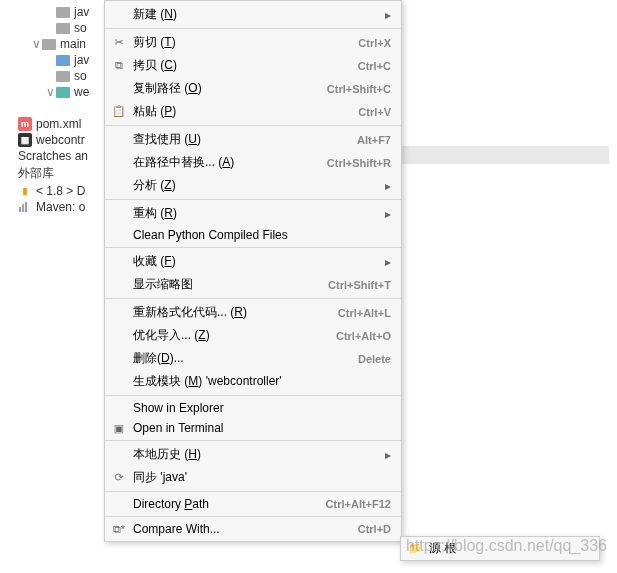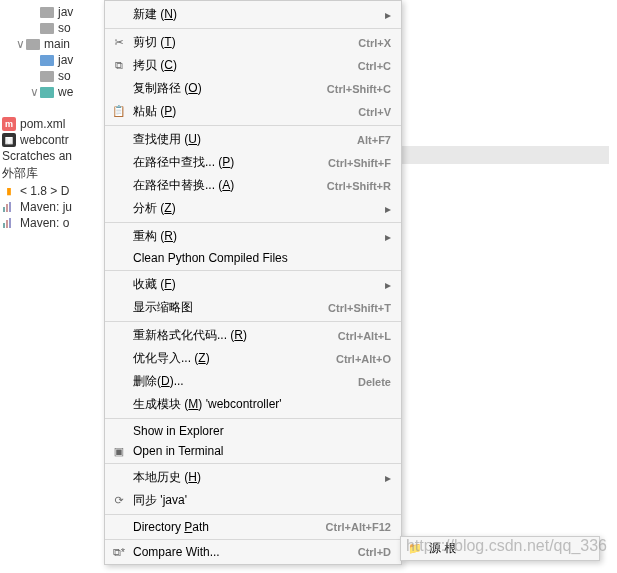--- a/index.html
+++ b/index.html
@@ -1,18 +1,18 @@
 <!DOCTYPE html>
 <html><head>
 <meta charset="utf-8">
 <style>
 * { margin: 0; padding: 0; box-sizing: border-box; font-family: "Microsoft YaHei", "Segoe UI", sans-serif; font-size: 12px; }
 body { background: #fff; width: 617px; height: 573px; overflow: hidden; position: relative; }
 .container { display: flex; height: 100%; }
-.tree { width: 119px; padding: 4px 0; color: #333; }
+.tree { width: 119px; padding: 4px 16px; color: #333; }
 .tree-item { display: flex; align-items: center; padding: 1px 2px; white-space: nowrap; }
 .tree-indent1 { padding-left: 16px; }
 .tree-indent2 { padding-left: 30px; }
 .folder { width: 14px; height: 11px; background: #a8a8a8; border-radius: 1px; margin-right: 4px; display: inline-block; }
 .folder.blue { background: #6aa0d8; }
 .folder.teal { background: #5ab8b0; }
 .arrow { width: 8px; display: inline-block; text-align: center; color: #888; margin-right: 2px; }
 .ficon { width: 14px; height: 14px; display: inline-flex; align-items: center; justify-content: center; margin-right: 4px; font-size: 9px; font-weight: bold; }
 .ficon.m { background: #e66; color: #fff; border-radius: 2px; }
 .ficon.web { background: #333; color: #fff; border-radius: 2px; }
@@ -88,30 +88,20 @@
         <span>&lt; 1.8 &gt; D</span>
       </div>
     <div class="tree-item">
         <span class="ficon mvn bars">
           <svg viewBox="0 0 12 10">
             <rect x="0" y="5" width="2" height="5" fill="#7aa"></rect>
             <rect x="3" y="2" width="2" height="8" fill="#c99"></rect>
             <rect x="6" y="0" width="2" height="10" fill="#99c"></rect>
           </svg>
         </span>
-        <span>Maven: ju</span>
-      </div>
-    <div class="tree-item">
-        <span class="ficon mvn bars">
-          <svg viewBox="0 0 12 10">
-            <rect x="0" y="5" width="2" height="5" fill="#7aa"></rect>
-            <rect x="3" y="2" width="2" height="8" fill="#c99"></rect>
-            <rect x="6" y="0" width="2" height="10" fill="#99c"></rect>
-          </svg>
-        </span>
         <span>Maven: o</span>
       </div>
   </div>
 
   <div class="code">
     <div><span class="tag">ersion</span>&gt;<span class="val">4.0.0</span>&lt;/<span class="tag">modelVersion</span>&gt;</div>
     <div style="height:14px"></div>
     <div><span class="tag">d</span>&gt;<span class="val">com.aming_project</span>&lt;/<span class="tag">groupId</span>&gt;</div>
     <div><span class="tag">ctId</span>&gt;<span class="val">webcontroller</span>&lt;/<span class="tag">artifactId</span>&gt;</div>
     <div><span class="tag">n</span>&gt;<span class="val">1.0-SNAPSHOT</span>&lt;/<span class="tag">version</span>&gt;</div>
@@ -165,24 +155,20 @@
       <span class="menu-icon">📋</span>
       <span>粘贴 (<span class="underline">P</span>)</span>
       <span class="shortcut">Ctrl+V</span>
     </div>
     <div class="menu-sep"></div>
     <div class="menu-item">
       <span>查找使用 (<span class="underline">U</span>)</span>
       <span class="shortcut">Alt+F7</span>
     </div>
     <div class="menu-item">
-      <span>在路径中查找... (<span class="underline">P</span>)</span>
-      <span class="shortcut">Ctrl+Shift+F</span>
-    </div>
-    <div class="menu-item">
       <span>在路径中替换... (<span class="underline">A</span>)</span>
       <span class="shortcut">Ctrl+Shift+R</span>
     </div>
     <div class="menu-item">
       <span>分析 (<span class="underline">Z</span>)</span>
       <span class="sub">▸</span>
     </div>
     <div class="menu-sep"></div>
     <div class="menu-item">
       <span>重构 (<span class="underline">R</span>)</span>

